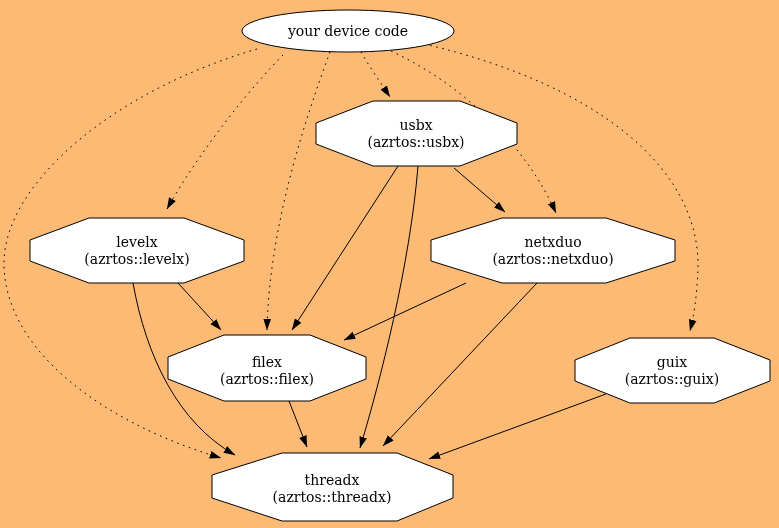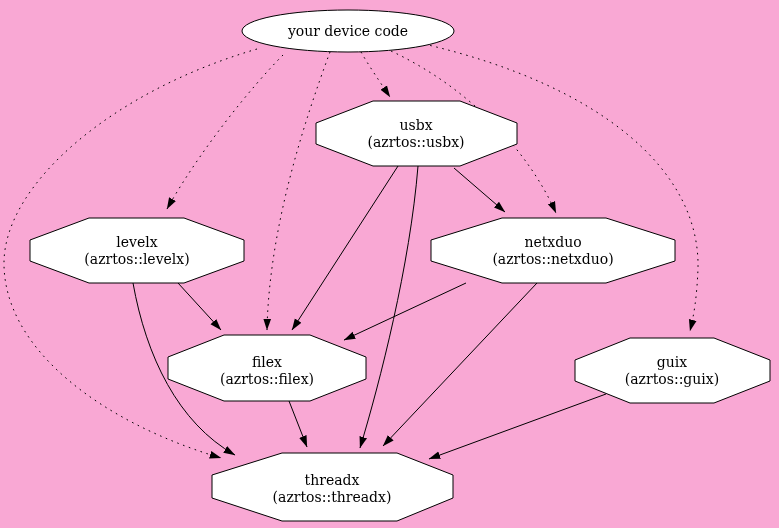--- a/index.html
+++ b/index.html
@@ -3,21 +3,21 @@
 <meta charset="utf-8">
 <style>
   html, body {
     margin: 0;
     padding: 0;
     background: #ffffff;
   }
   .canvas-wrap {
     width: 779px;
     height: 528px;
-    background: #f9a8d4;
+    background: #fdba74;
     position: relative;
   }
   svg { display: block; }
   .node-shape {
     fill: #ffffff;
     stroke: #000000;
     stroke-width: 1;
   }
   .edge {
     fill: none;

